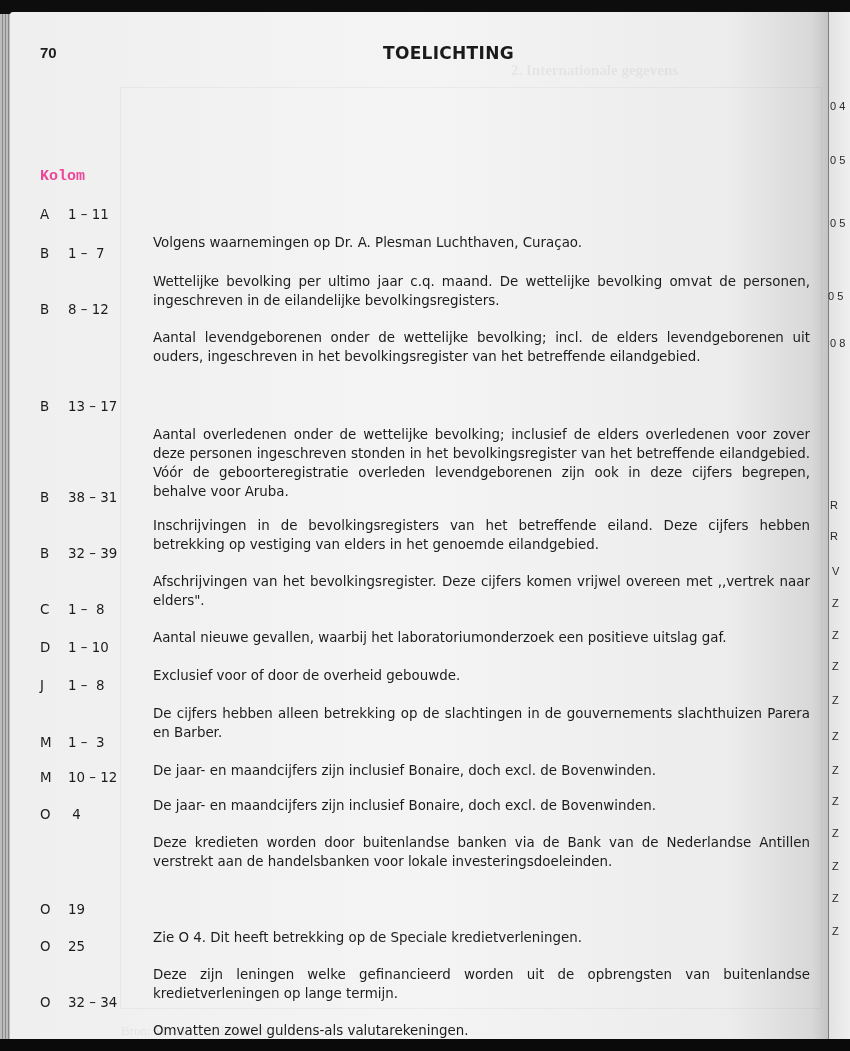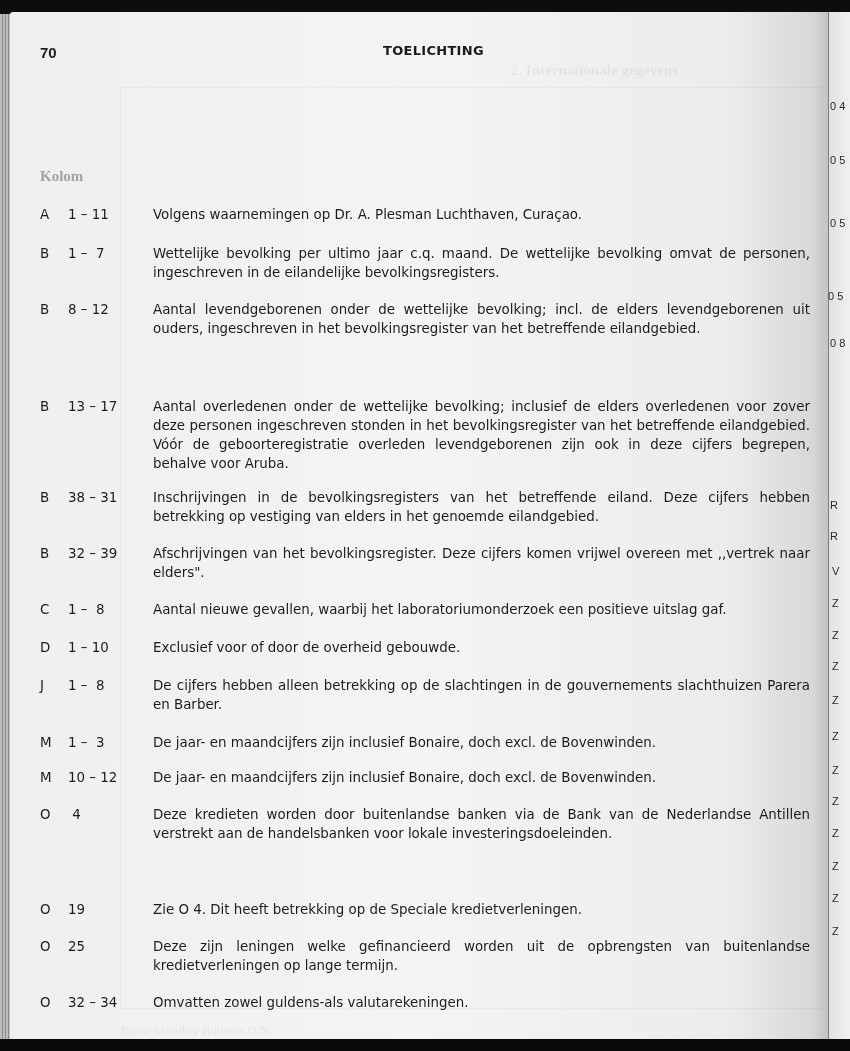--- a/index.html
+++ b/index.html
@@ -33,32 +33,32 @@
     position: absolute; left: 0; top: 935px; font-size: 13px;
     color: rgba(0,0,0,0.06); font-family: "Liberation Serif", serif;
   }
   .page-number {
     position: absolute; left: 40px; top: 44px;
     font-size: 15px; font-weight: bold; color: #1e1e1e;
     font-family: "Liberation Sans", sans-serif;
   }
   .page-title {
     position: absolute; left: 383px; top: 43px;
-    font-size: 13px; font-weight: bold; color: #1a1a1a; letter-spacing: 0.3px;
+    font-size: 17px; font-weight: bold; color: #1a1a1a; letter-spacing: 0.3px;
   }
   .section-heading {
     position: absolute; left: 40px; top: 168px;
-    font-size: 15px; font-weight: bold; color: #a3a3a3;
-    font-family: Liberation Serif, serif;
+    font-size: 15px; font-weight: bold; color: #ec4899;
+    font-family: Liberation Mono, monospace;
   }
   .notes { position: absolute; left: 0; top: 0; width: 100%; height: 100%; }
   .note { position: absolute; left: 0; width: 100%; font-size: 13.4px; color: #1c1c1c; line-height: 19px; }
   .note .tbl { position: absolute; left: 40px; width: 20px; }
   .note .cols { position: absolute; left: 68px; width: 74px; white-space: pre; }
-  .note .text { position: absolute; left: 153px; width: 657px; text-align: justify; }
+  .note .text { position: absolute; left: 153px; width: 657px; text-align: justify; margin-top: 28px; }
   .note .text p { margin: 0; }
   .note .text p + p.gap { margin-top: 9px; }
   .spine {
     position: absolute; left: 828px; top: 12px; width: 34px; height: 1029px;
     background: linear-gradient(90deg, #7d7d7d 0 1px, #e2e2e2 1px, #efefef 60%, #f2f2f2 100%);
   }
   .spine .mark {
     position: absolute; font-size: 11px; color: #2a2a2a;
     font-family: "Liberation Sans", sans-serif;
   }

